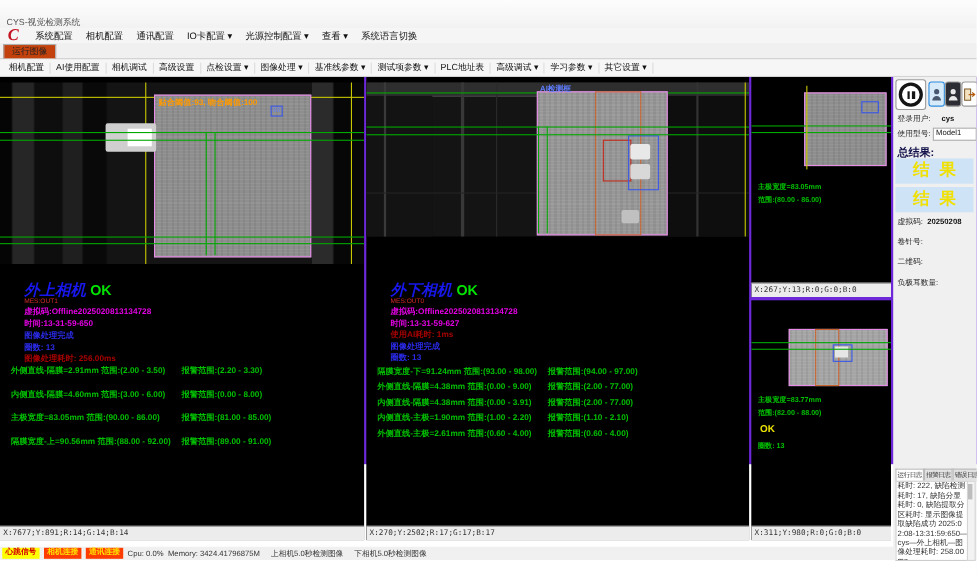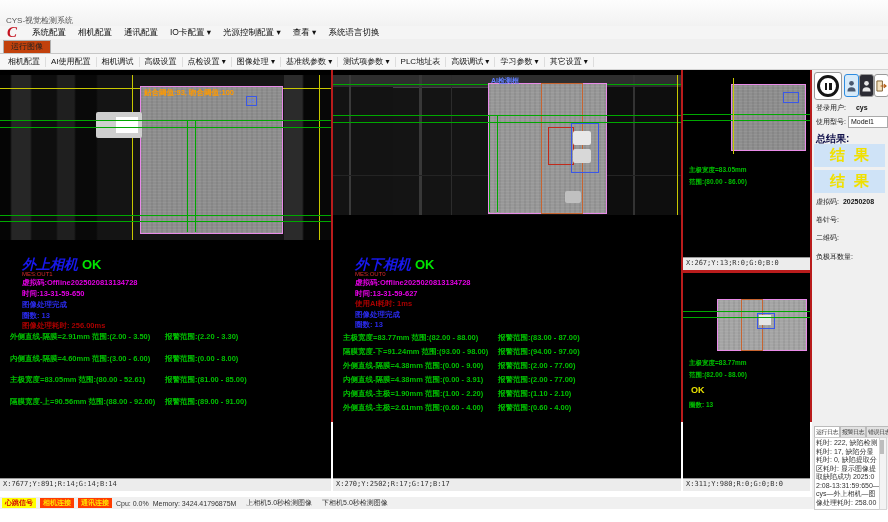--- a/index.html
+++ b/index.html
@@ -19,21 +19,21 @@
   .tabstrip{position:absolute;top:39px;left:0;right:0;height:14px;background:#f0f0f0;
     border-bottom:1px solid #c6c6c6;}
   .tab{position:absolute;left:3px;top:1px;height:12px;padding:0 7px;background:#c2410c;
     border:1px solid #b0b0b0;border-bottom:none;font-size:8px;line-height:12px;color:#222;}
   .toolbar{position:absolute;top:54px;left:0;right:0;height:15px;background:#f6f6f6;
     border-bottom:1px solid #d4d4d4;display:flex;align-items:center;padding-left:3px;}
   .tool-item{font-size:8px;color:#111;padding:0 5px;border-right:1px solid #ddd;
     height:10px;line-height:10px;white-space:nowrap;}
 
   
-  .main{position:absolute;top:70px;left:0;width:888px;height:352px;background:#b91c1c;}
+  .main{position:absolute;top:70px;left:0;width:888px;height:352px;background:#6d28d9;}
   .panel{position:absolute;background:#000;overflow:hidden;}
   .p-left{left:0;top:0;width:331px;height:421px;}
   .p-mid{left:333px;top:0;width:348px;height:421px;}
   .p-r1{left:683px;top:0;width:127px;height:200px;}
   .p-r2{left:683px;top:203px;width:127px;height:218px;}
   .p-side{position:absolute;left:812px;top:0;width:76px;height:439px;background:#f0f0f0;}
 
   .strip{position:absolute;left:0;right:0;bottom:0;height:12px;background:#ececec;
     border-top:1px solid #999;font:7px "DejaVu Sans Mono",monospace;color:#333;
     line-height:11px;padding-left:3px;}
@@ -180,21 +180,21 @@
       <div class="meas-list" style="top:262px;">
         <div class="meas-row row-l">
           <span class="mt">外侧直线-隔膜=2.91mm 范围:(2.00 - 3.50)</span>
           <span>报警范围:(2.20 - 3.30)</span>
         </div>
         <div class="meas-row row-l">
           <span class="mt">内侧直线-隔膜=4.60mm 范围:(3.00 - 6.00)</span>
           <span>报警范围:(0.00 - 8.00)</span>
         </div>
         <div class="meas-row row-l">
-          <span class="mt">主极宽度=83.05mm 范围:(80.00 - 52.61)</span>
+          <span class="mt">主极宽度=83.05mm 范围:(90.00 - 86.00)</span>
           <span>报警范围:(81.00 - 85.00)</span>
         </div>
         <div class="meas-row row-l">
           <span class="mt">隔膜宽度-上=90.56mm 范围:(88.00 - 92.00)</span>
           <span>报警范围:(89.00 - 91.00)</span>
         </div>
       </div>
       <div class="strip">X:7677;Y:891;R:14;G:14;B:14</div>
     </div>
 
@@ -227,24 +227,20 @@
         <span class="cam-title">外下相机</span><span class="cam-ok">OK</span>
       </div>
       <div class="abs mes" style="left:22px;top:201px;">MES:OUT0</div>
       <div class="abs vio" style="left:22px;top:208px;">虚拟码:Offline2025020813134728</div>
       <div class="abs vio" style="left:22px;top:219px;">时间:13-31-59-627</div>
       <div class="abs rinfo" style="left:22px;top:229px;">使用AI耗时: 1ms</div>
       <div class="abs binfo" style="left:22px;top:240px;">图像处理完成</div>
       <div class="abs binfo" style="left:22px;top:250px;">圈数: 13</div>
       <div class="meas-list" style="top:263px;">
         <div class="meas-row row-m">
-          <span class="mt">主极宽度=83.77mm 范围:(82.00 - 88.00)</span>
-          <span>报警范围:(83.00 - 87.00)</span>
-        </div>
-        <div class="meas-row row-m">
           <span class="mt">隔膜宽度-下=91.24mm 范围:(93.00 - 98.00)</span>
           <span>报警范围:(94.00 - 97.00)</span>
         </div>
         <div class="meas-row row-m">
           <span class="mt">外侧直线-隔膜=4.38mm 范围:(0.00 - 9.00)</span>
           <span>报警范围:(2.00 - 77.00)</span>
         </div>
         <div class="meas-row row-m">
           <span class="mt">内侧直线-隔膜=4.38mm 范围:(0.00 - 3.91)</span>
           <span>报警范围:(2.00 - 77.00)</span>

